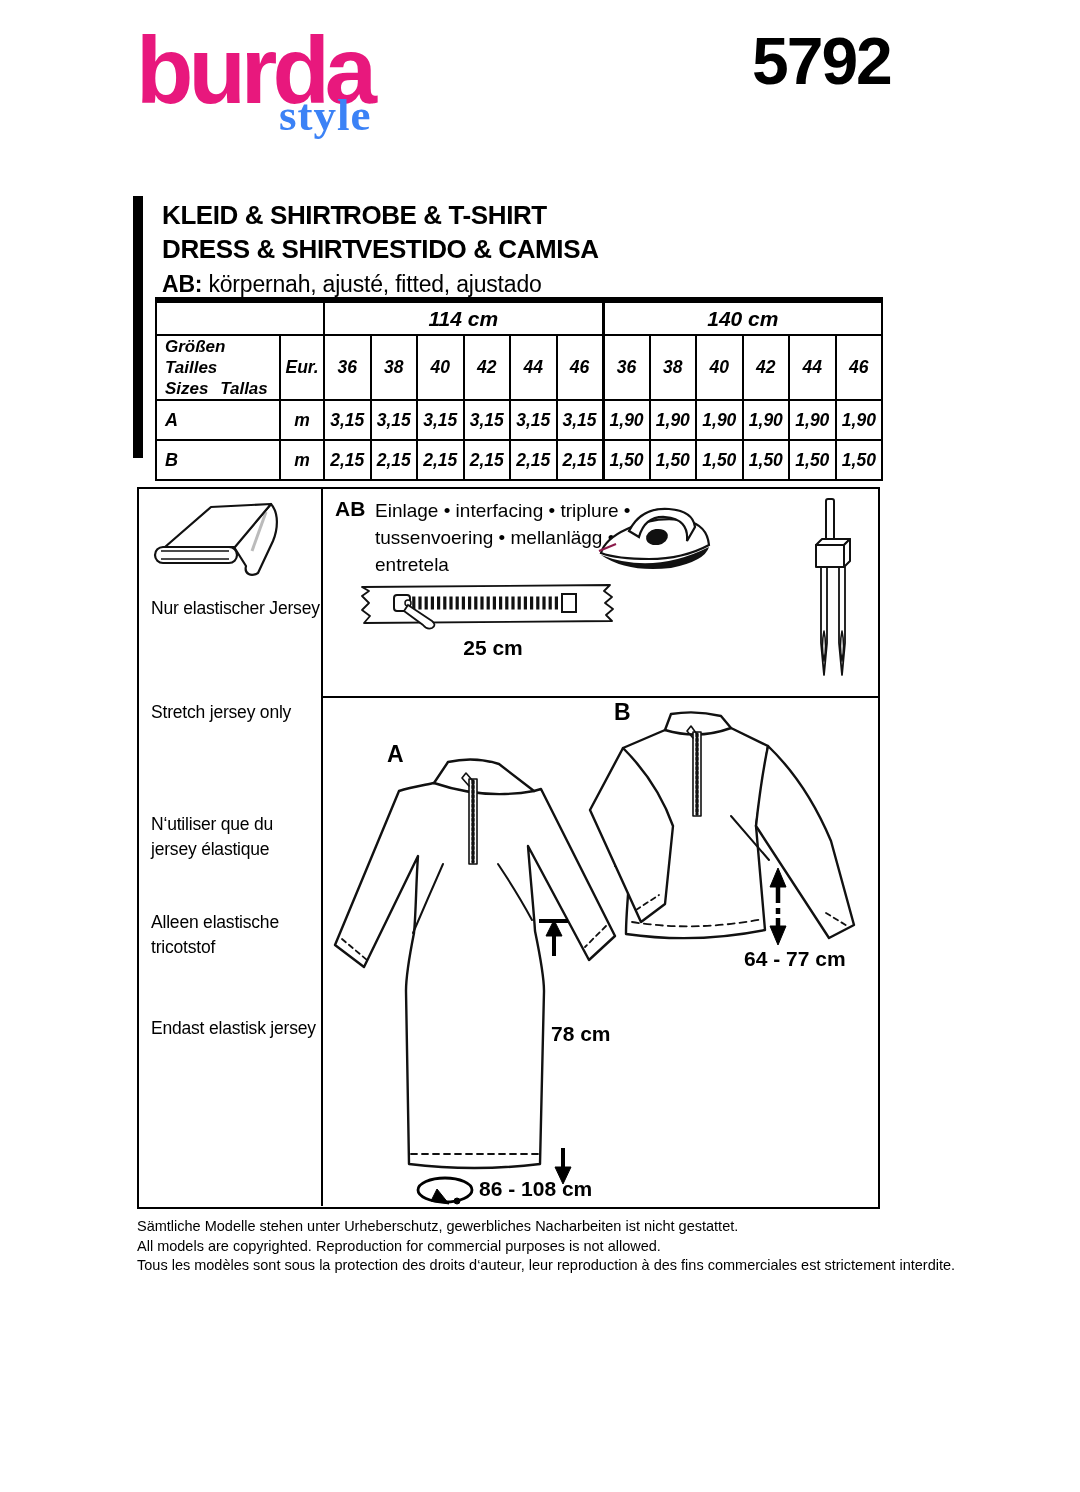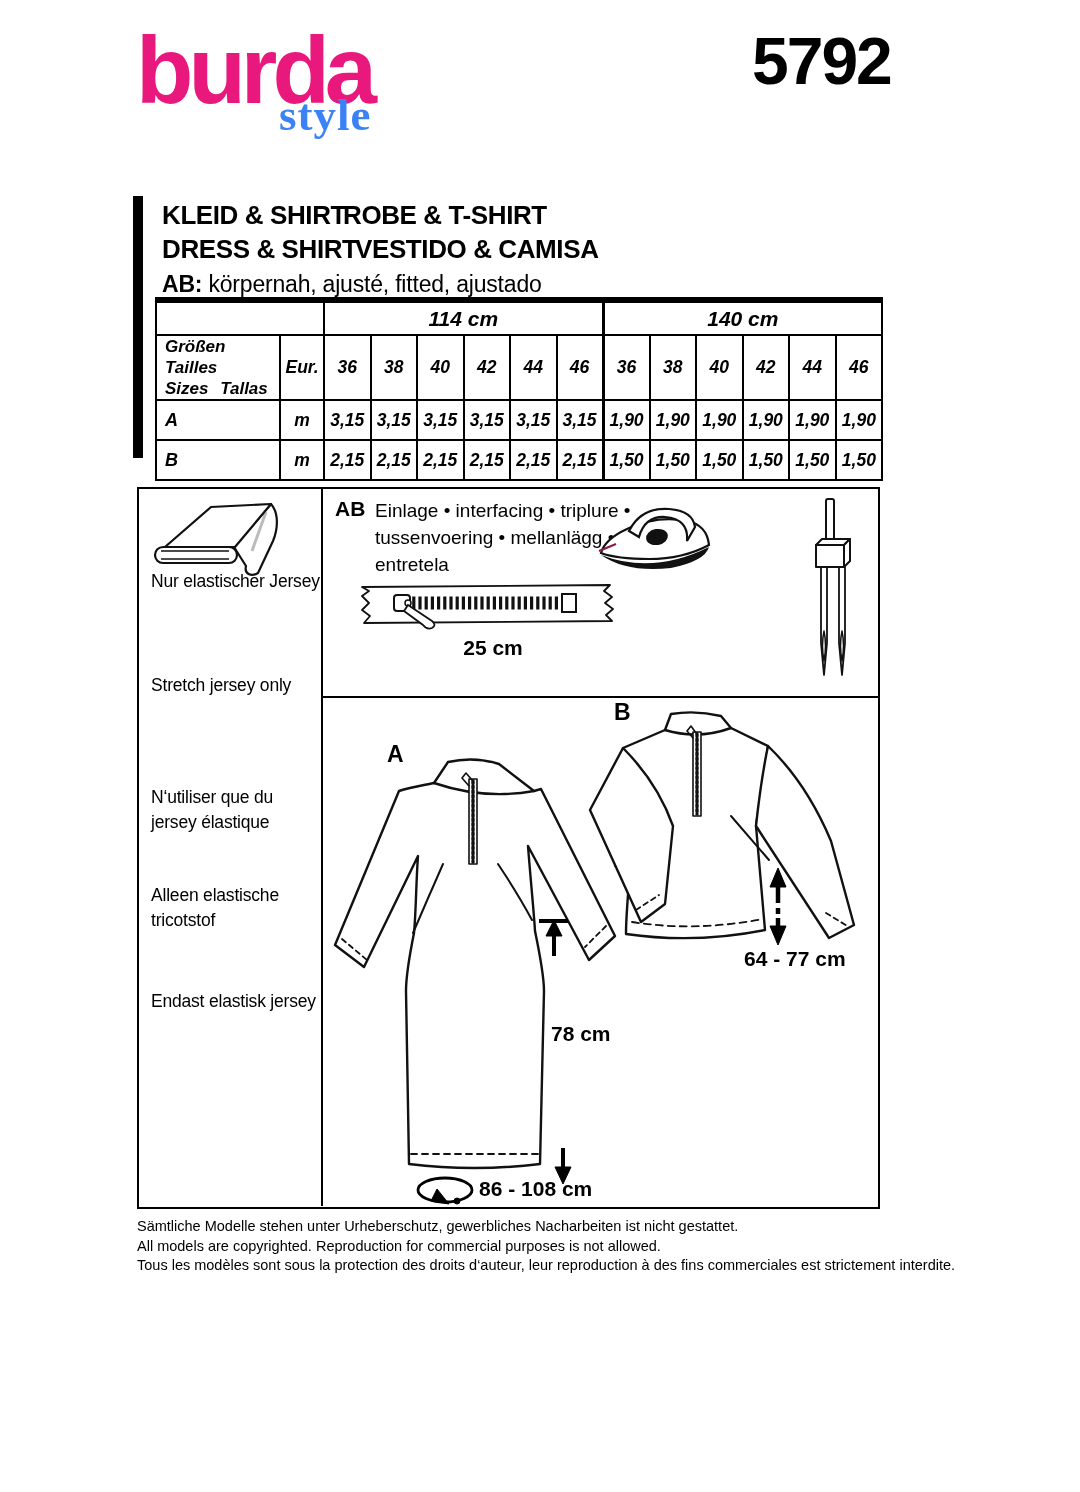--- a/index.html
+++ b/index.html
@@ -25,21 +25,21 @@
   #yardage tr.r1 td{border-top:6px solid #000;height:31px;font-size:21px;}
   #yardage tr.r2 td{height:46px;}
   #yardage tr.r3 td,#yardage tr.r4 td{height:38px;}
   #yardage td.lbl{text-align:left;padding-left:8px;word-spacing:7px;font-size:17px;line-height:21px;}
   #yardage td.viewlbl{text-align:left;padding-left:8px;font-size:18px;}
   #yardage td.thickL{border-left:3px solid #000;}
 
   
   .midbox{left:137px;top:487px;width:743px;height:722px;border:2.5px solid #000;box-sizing:border-box;}
   .fabric-col{left:0;top:0;width:184px;height:717px;border-right:2.5px solid #000;box-sizing:border-box;}
-  .note{left:12px;width:176px;font-size:17.5px;line-height:25px;letter-spacing:-0.2px;}
+  .note{left:12px;width:176px;font-size:17.5px;line-height:25px;letter-spacing:-0.2px;margin-top:27px;}
   .nowrapnote{white-space:nowrap;}
   .preline{white-space:pre-line;}
   .notions{left:184px;top:0;width:557px;height:209px;border-bottom:2.5px solid #000;box-sizing:border-box;}
   .ab-lbl{left:12px;top:8px;font-size:21px;font-weight:bold;}
   .interfacing{left:52px;top:8px;font-size:19px;line-height:27px;}
   .zip-len{left:25px;top:147px;width:290px;text-align:center;font-size:21px;font-weight:bold;}
   .drawing{left:184px;top:209px;width:557px;height:508px;}
   .meas{font-weight:bold;font-size:21px;white-space:nowrap;line-height:1;}
   .viewlab{font-weight:bold;font-size:23px;line-height:1;}
 

